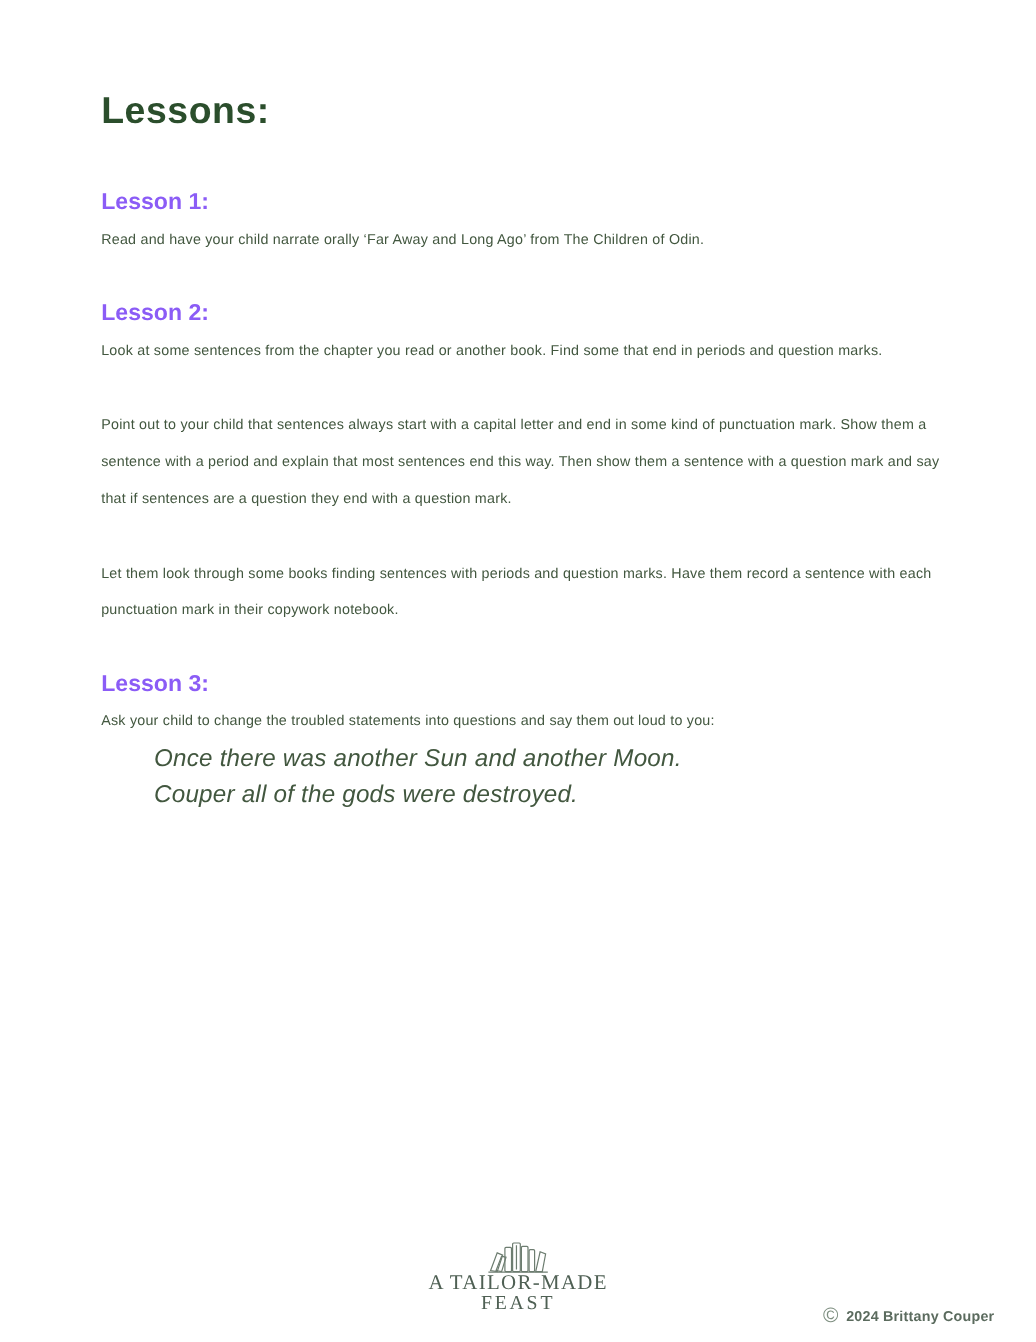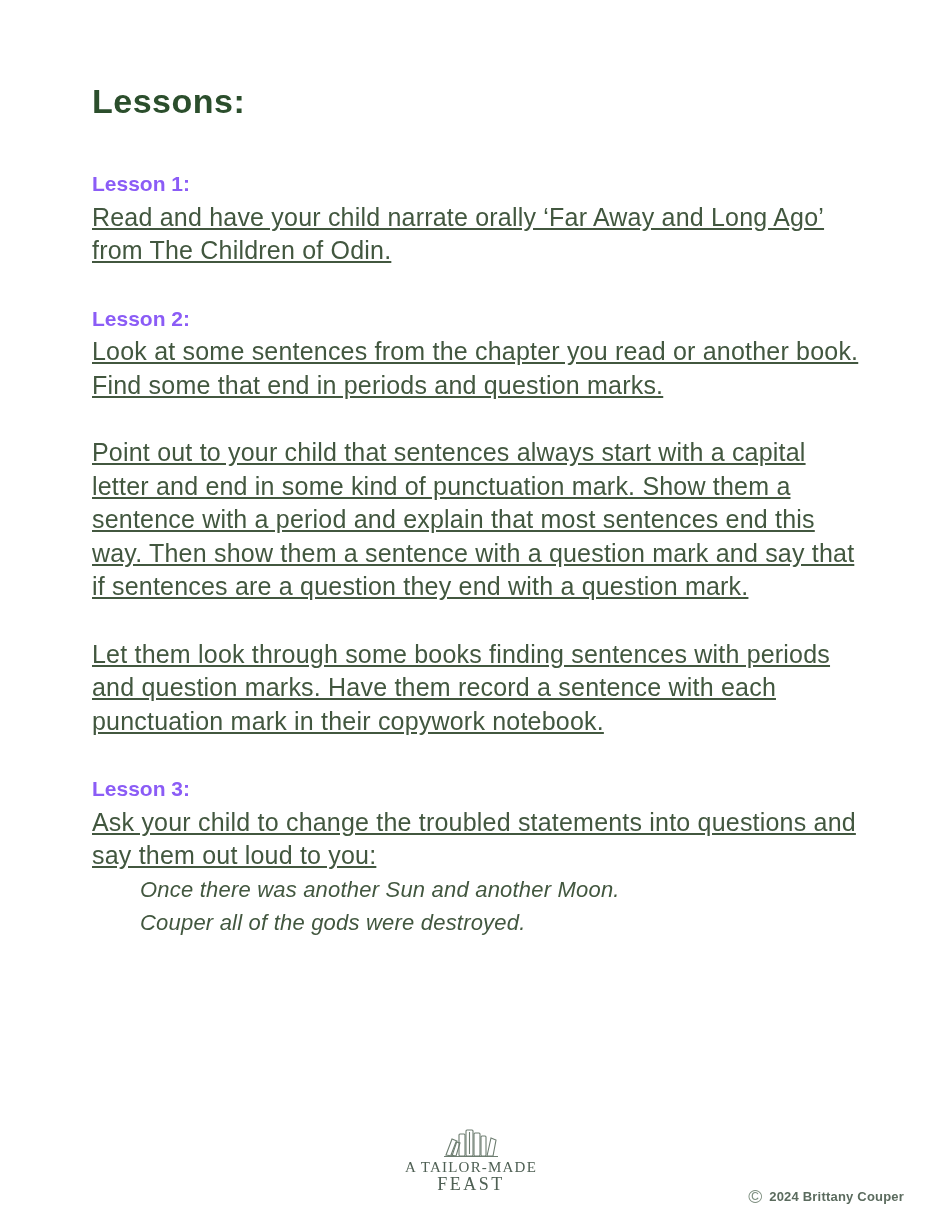--- a/index.html
+++ b/index.html
@@ -31,26 +31,25 @@
   .section {
     margin: 0 0 34px 0;
   }
   .lesson-title {
     font-size: 21px;
     font-weight: 700;
     color: #8b5cf6;
     line-height: 33.5px;
   }
   .body-text {
-    font-size: 25px;
+    font-size: 13px;
     font-weight: 300;
     color: #42573f;
     line-height: 33.5px;
     letter-spacing: 0.2px;
-    text-decoration: underline;
   }
   .statements {
     margin-top: 0;
   }
   .statement {
     font-size: 22px;
     font-weight: 400;
     font-style: italic;
     color: #42573f;
     line-height: 33.5px;
@@ -67,21 +66,21 @@
     align-items: center;
     user-select: none;
   }
   .logo-books {
     width: 58px;
     height: 32px;
     margin-bottom: 1px;
   }
   .logo-line1 {
     font-family: "Liberation Serif", serif;
-    font-size: 15px;
+    font-size: 19px;
     letter-spacing: 1.2px;
     color: #4f6054;
     line-height: 16px;
   }
   .logo-line2 {
     font-family: "Liberation Serif", serif;
     font-size: 18px;
     letter-spacing: 2.5px;
     color: #4f6054;
     line-height: 15px;

